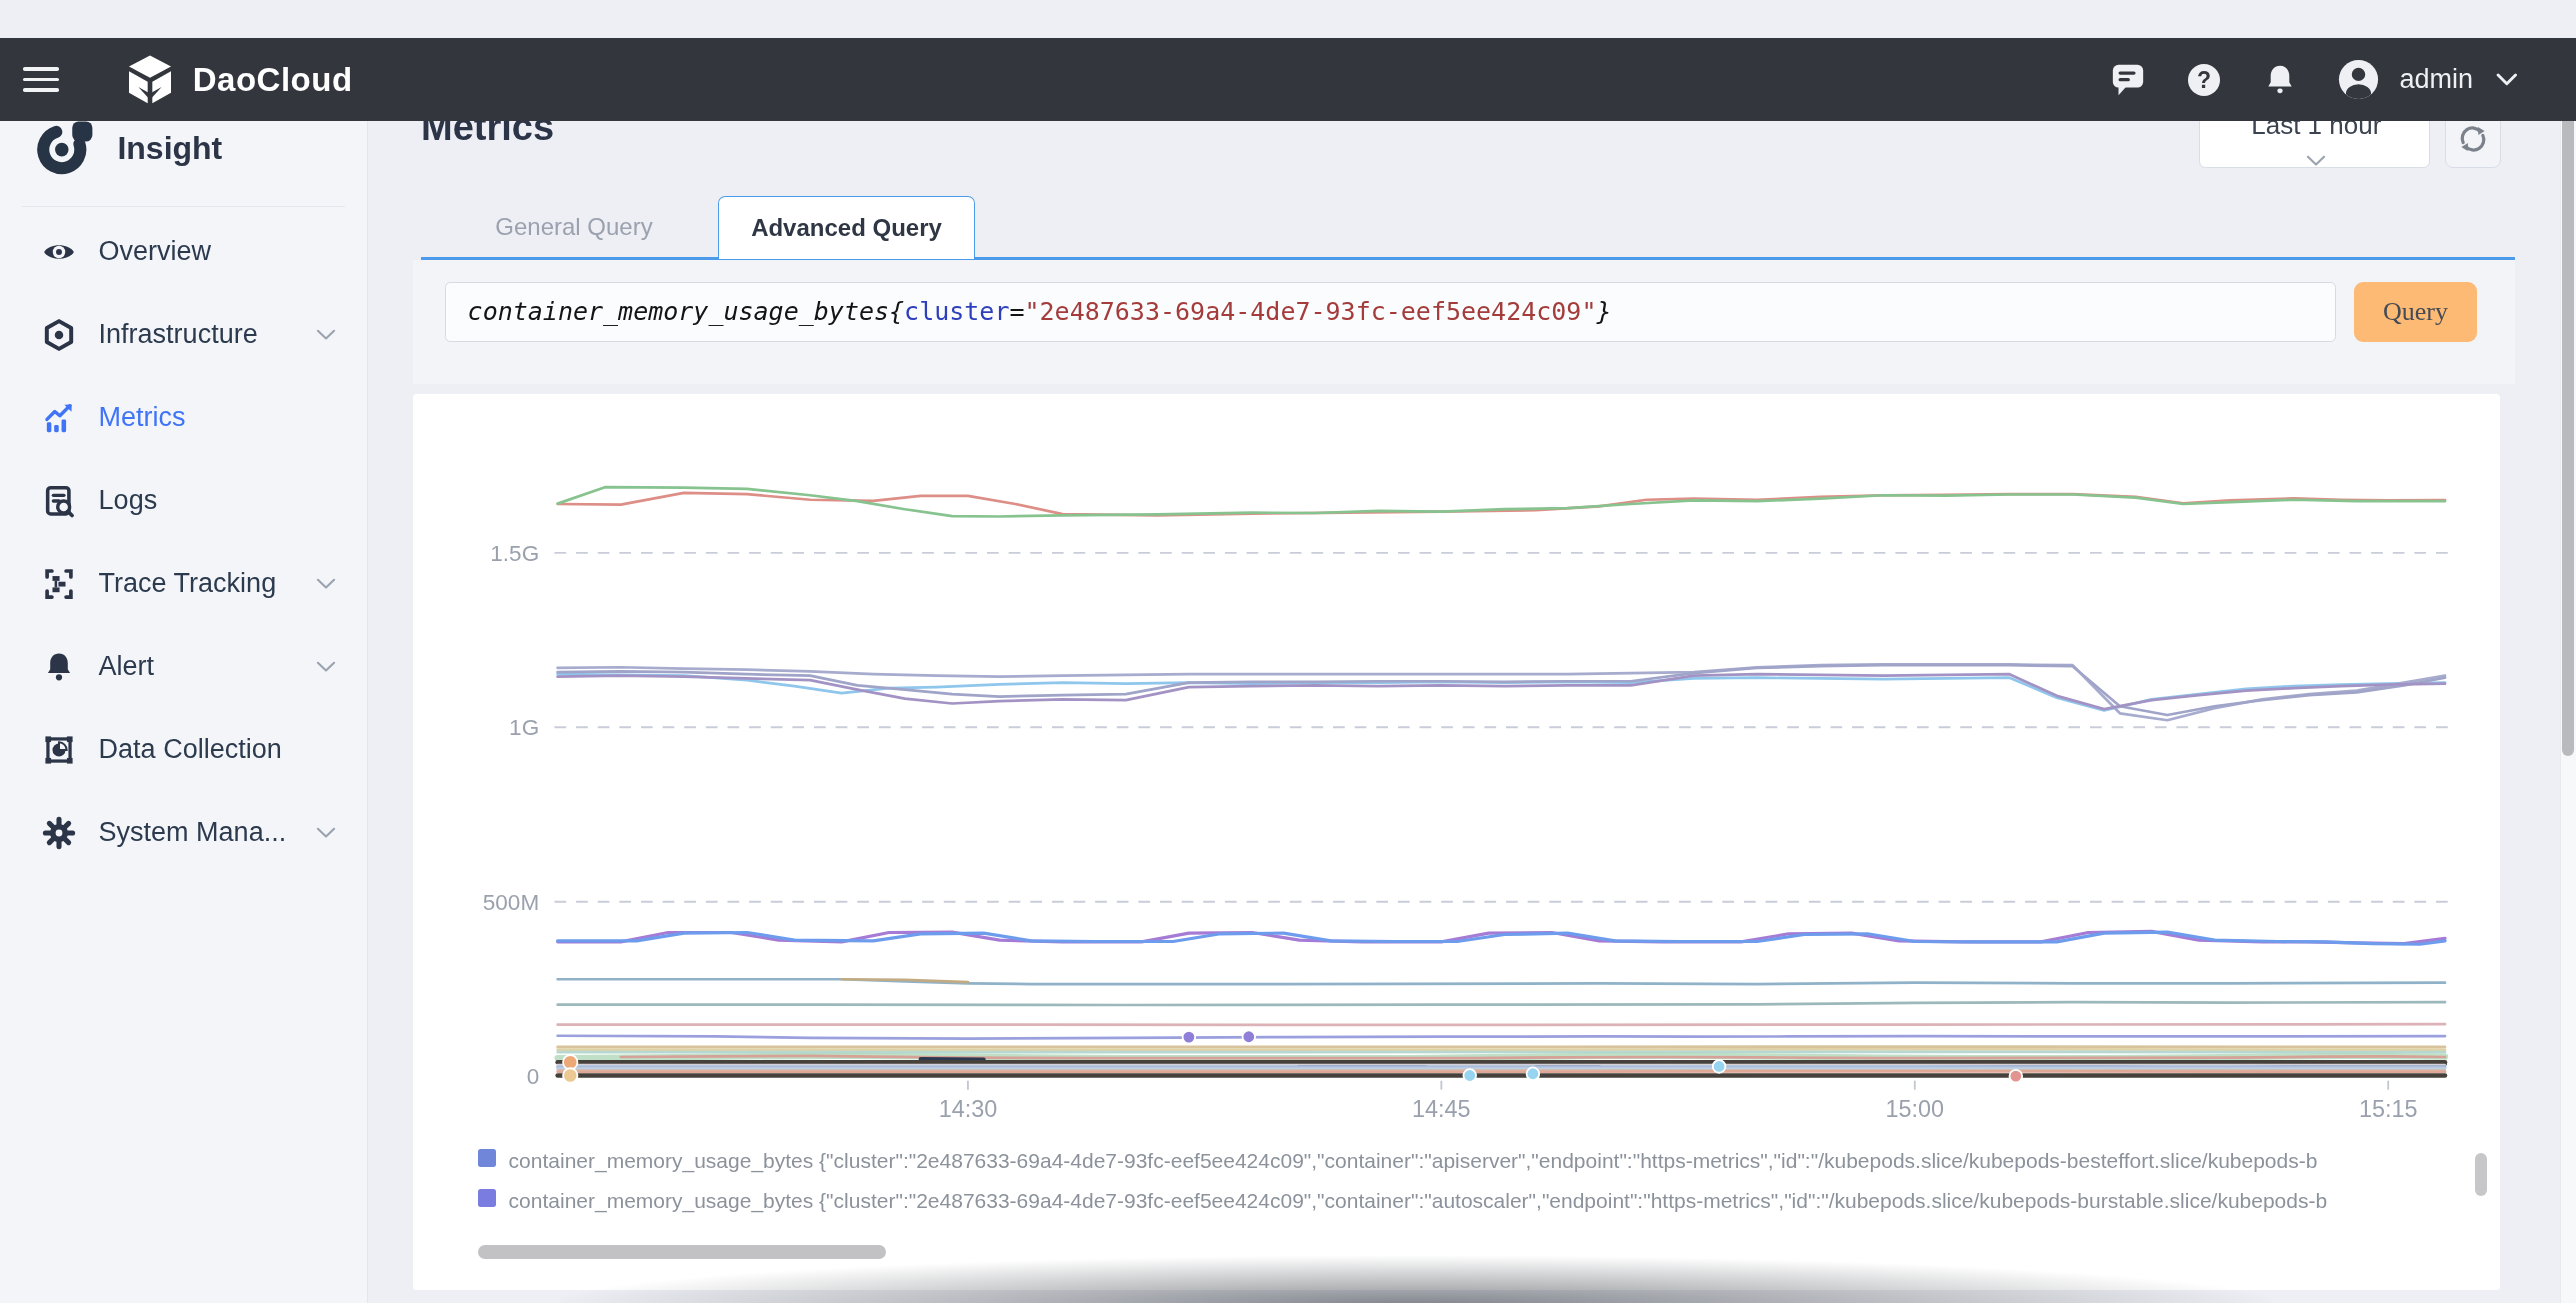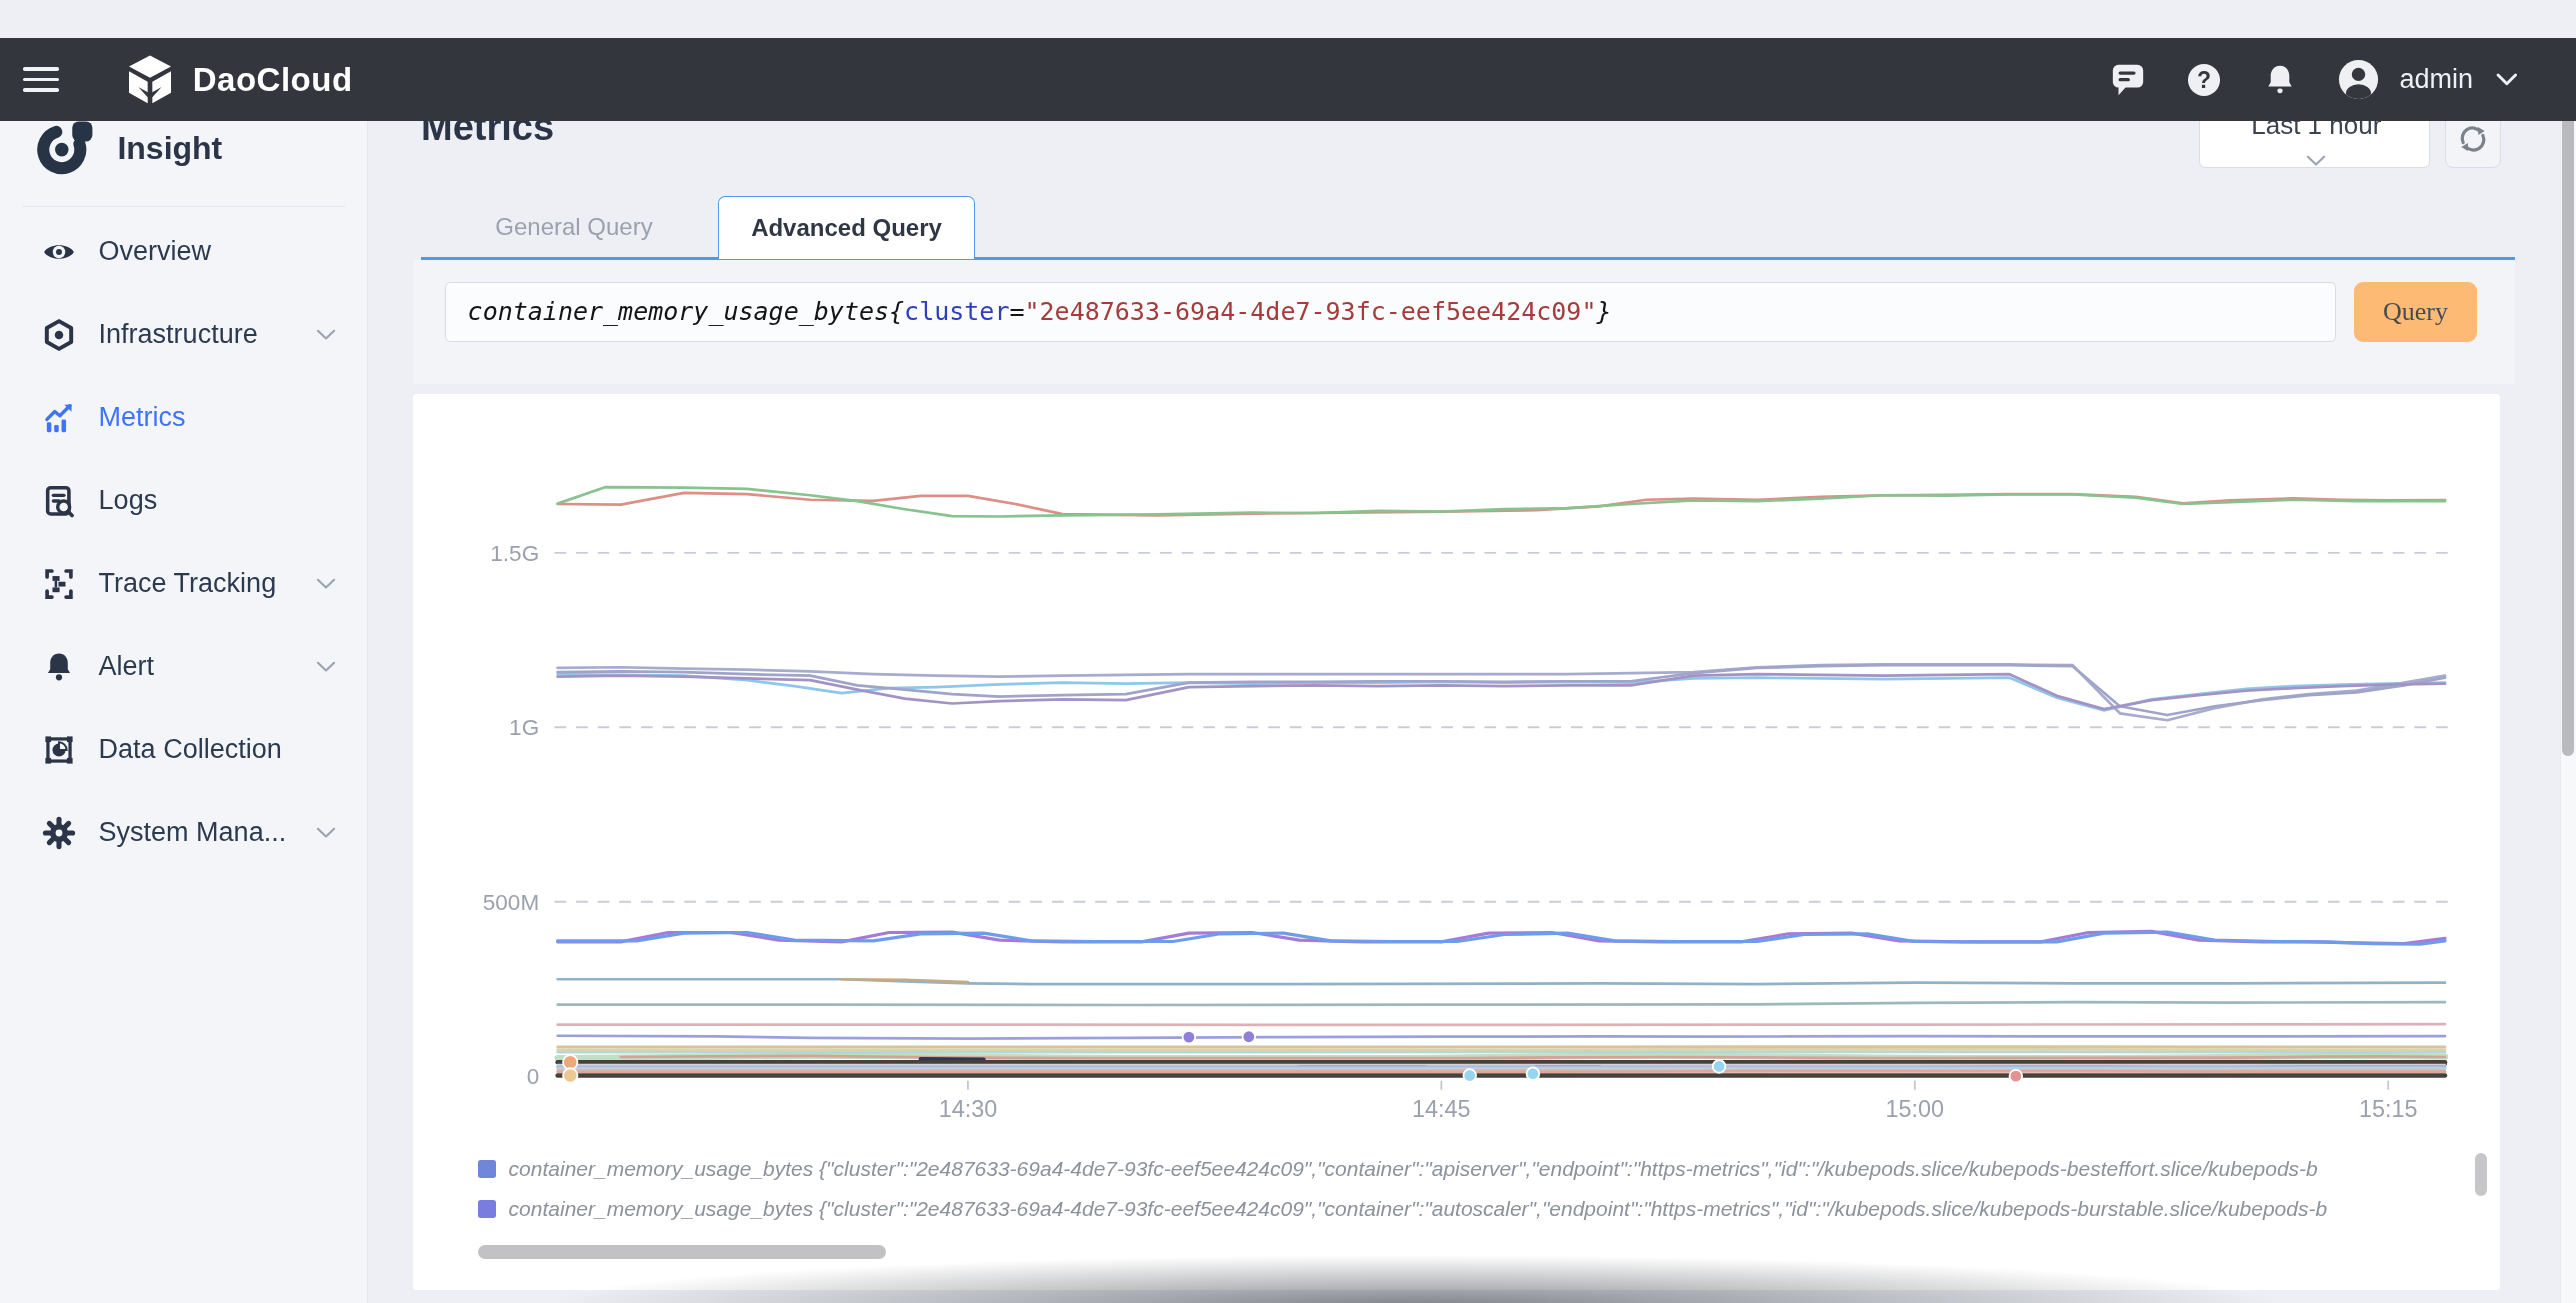--- a/index.html
+++ b/index.html
@@ -44,21 +44,21 @@
   .query-input { position:absolute; left:32px; top:21.6px; width:1891px; height:60px; background:#fbfcfd; border:0.9px solid #d5dae3; border-radius:5.4px; font-family:"DejaVu Sans Mono", monospace; font-size:25px; line-height:58px; padding:0 21.6px; white-space:nowrap; overflow:hidden; cursor:text; }
   .c-name { color:#141414;font-style:italic; }
   .c-key  { color:#2e3fbe; }
   .c-op   { color:#141414; }
   .c-str  { color:#a43c3c; }
   .query-btn { position:absolute; left:1941px; top:21.6px; width:123px; height:60px; background:#fdba74; border:none; border-radius:9px; font-size:26px; color:#454b55; display:flex; align-items:center; justify-content:center; cursor:pointer; font-family:Liberation Serif, serif; }
 
   
   .chart-card { position:absolute; left:413px; top:394px; width:2087px; height:896px; background:#ffffff; border-radius:3.6px; z-index:3; }
   .legend { position:absolute; left:65px; top:755px; width:1999px; height:83px; overflow:hidden; }
-  .legend-row { height:40px; display:flex; align-items:center; gap:12.6px; white-space:nowrap; cursor:pointer;font-style:italic; }
+  .legend-row { height:40px; display:flex; align-items:flex-start; gap:12.6px; white-space:nowrap; cursor:pointer; }
   .legend-swatch { width:18px; height:18px; border-radius:2.7px; flex:0 0 auto; }
   .legend-text { font-size:21px; color:#8c929b; }
   .legend-vscroll { position:absolute; left:2062px; top:759px; width:11.7px; height:43px; background:#c7c7c9; border-radius:6.3px; cursor:pointer; }
   .legend-hscroll { position:absolute; left:65px; top:851px; width:408px; height:14.4px; background:#c2c2c4; border-radius:7.2px; cursor:pointer; }
 
   
   .page-scroll-track { position:absolute; left:2560px; top:83px; width:16px; height:1220px; background:#f7f8f9; border-left:0.9px solid #e9eaee; z-index:40; }
   .page-scroll-thumb { position:absolute; left:0.9px; top:3.6px; width:12.6px; height:669px; background:#b9babd; border-radius:6.3px; cursor:pointer; }
 
   .bottom-shadow { position:absolute; left:559px; top:1256px; width:1713px; height:47px; background:radial-gradient(ellipse at 50% 105%, rgba(40,44,52,0.55), rgba(40,44,52,0) 72%); pointer-events:none; z-index:45; }

